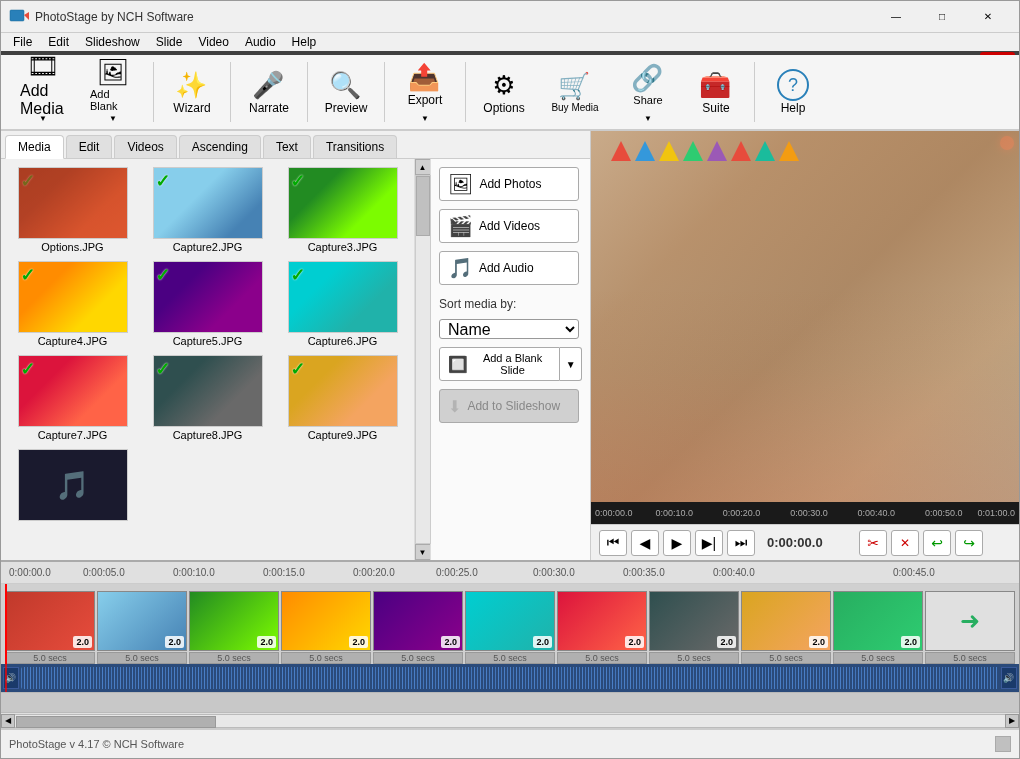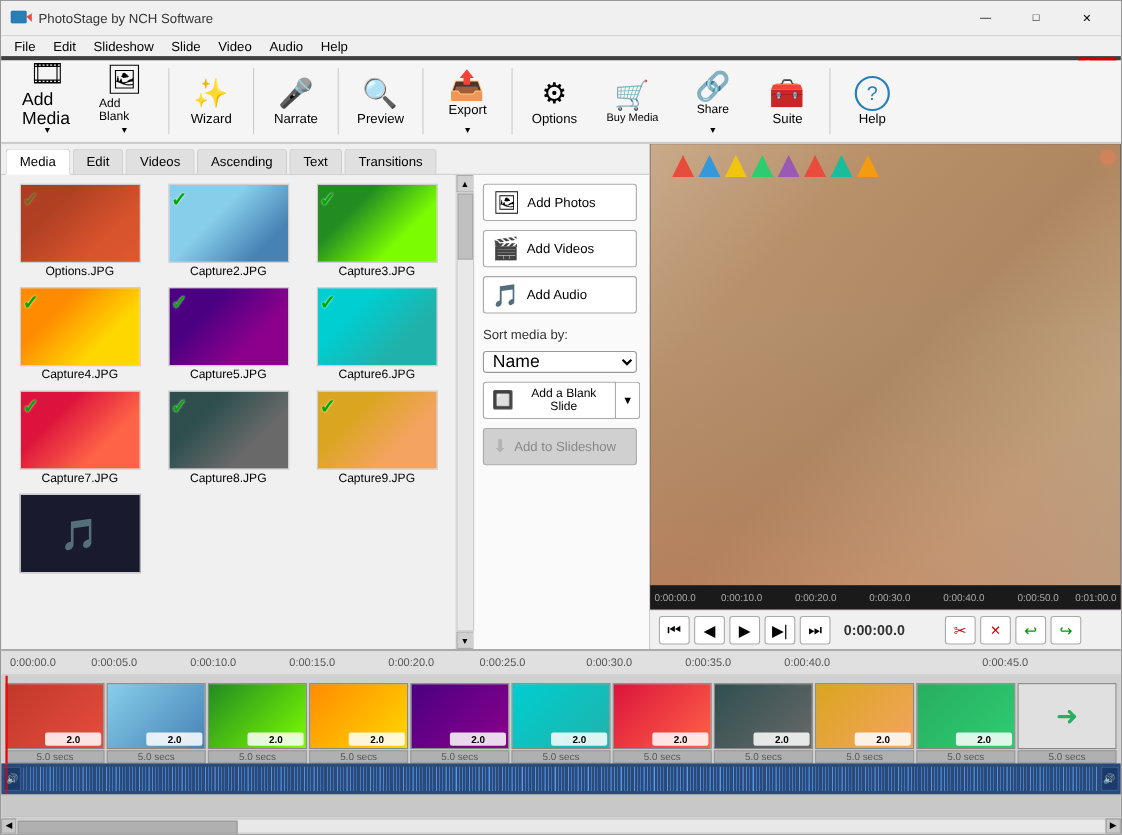--- a/index.html
+++ b/index.html
@@ -89,21 +89,21 @@
     .t3 { background: linear-gradient(135deg, #228B22, #7CFC00); }
     .t4 { background: linear-gradient(135deg, #FF8C00, #FFD700); }
     .t5 { background: linear-gradient(135deg, #4B0082, #8B008B); }
     .t6 { background: linear-gradient(135deg, #00CED1, #20B2AA); }
     .t7 { background: linear-gradient(135deg, #DC143C, #FF6347); }
     .t8 { background: linear-gradient(135deg, #2F4F4F, #696969); }
     .t9 { background: linear-gradient(135deg, #DAA520, #F4A460); }
     .t10 { background: linear-gradient(135deg, #27ae60, #2ecc71); }
     .t-last { background: #d0d0d0; display: flex; align-items: center; justify-content: center; font-size: 22px; color: #27ae60; }
 
-    .slide-num { position: absolute; bottom: 2px; right: 2px; background: rgba(255,255,255,0.85); padding: 1px 19px; font-size: 9px; border-radius: 2px; font-weight: bold; margin-top: 13px; }
+    .slide-num { position: absolute; bottom: 2px; right: 2px; background: rgba(255,255,255,0.85); padding: 1px 3px; font-size: 9px; border-radius: 2px; font-weight: bold; margin-top: 13px; }
 
     
     .h-scrollbar { height: 16px; background: #e0e0e0; border-top: 1px solid #bbb; display: flex; align-items: center; }
     .h-scrollbar .s-left { width: 14px; height: 14px; background: #c8c8c8; border: 1px solid #999; display: flex; align-items: center; justify-content: center; font-size: 8px; cursor: pointer; }
     .h-scrollbar .s-right { width: 14px; height: 14px; background: #c8c8c8; border: 1px solid #999; display: flex; align-items: center; justify-content: center; font-size: 8px; cursor: pointer; }
     .h-scrollbar .s-track { flex: 1; height: 14px; background: #e8e8e8; border-top: 1px solid #bbb; border-bottom: 1px solid #bbb; }
 
     
     #app { width: 1020px; height: 759px; display: flex; flex-direction: column; border: 1px solid #999; overflow: hidden; }
     #main-body { flex: 1; display: flex; flex-direction: column; overflow: hidden; }
@@ -505,15 +505,19 @@
 
     <div class="h-scrollbar">
       <div class="s-left">◀</div>
       <div class="s-track">
         <div style="width:200px; height:12px; background:#b0b0b0; border:1px solid #999; margin:1px;"></div>
       </div>
       <div class="s-right">▶</div>
     </div>
   </div>
 
+  <div id="bottom-bar">
+    <span>PhotoStage v 4.17 © NCH Software</span>
+    <div style="margin-left:auto; width:16px; height:16px; background:#c0c0c0; border:1px solid #aaa; cursor:se-resize;"></div>
+  </div>
 </div>
 
 </div>
 
 </body></html>

